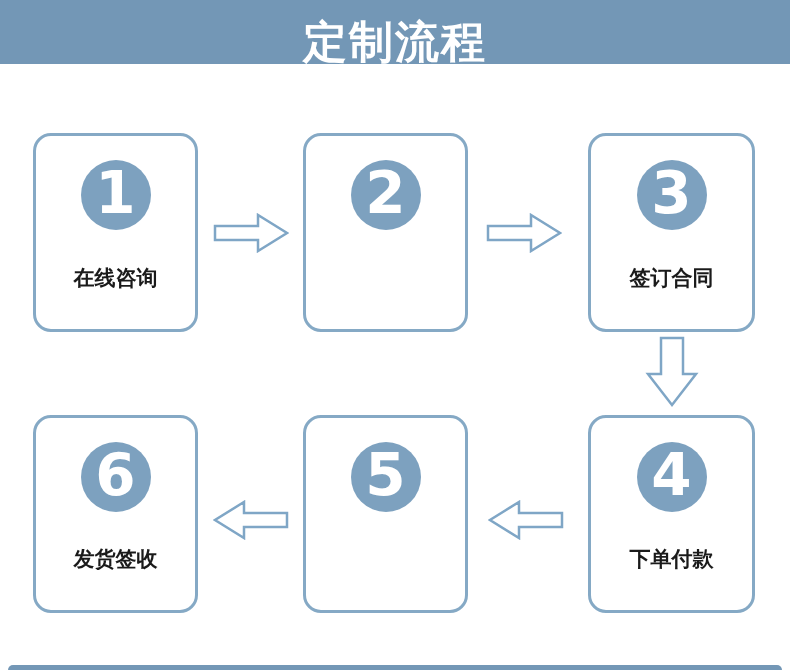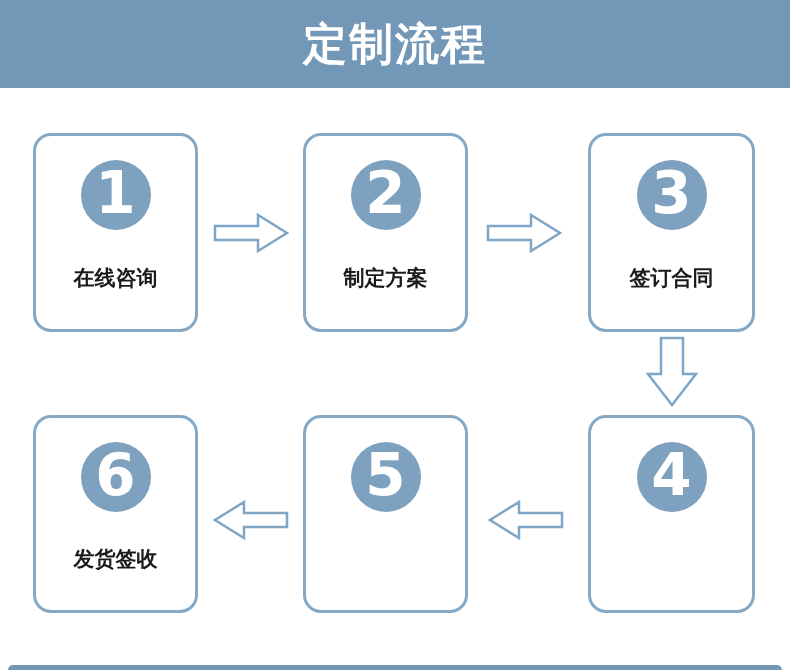--- a/index.html
+++ b/index.html
@@ -9,24 +9,24 @@
     height: 670px;
     background: var(--background, #ffffff);
     overflow: hidden;
     font-family: "DejaVu Sans", sans-serif;
   }
 
   
   .header {
     position: absolute;
     left: 0; top: 0;
-    width: 790px; height: 88px;
+    width: 790px; height: 64px;
     background: var(--header-bg, #7397b6);
     display: flex;
-    align-items: center;
+    align-items: flex-end;
     justify-content: center;
   }
   .header-title {
     color: var(--number-text, #ffffff);
     font-size: 44px;
     font-weight: bold;
     letter-spacing: 2px;
     line-height: 1;
   }
 
@@ -118,39 +118,39 @@
     </div>
     <div class="step-label">
       <span class="label-line">在线咨询</span>
     </div>
   </div>
 
   <div class="step-box pos-2">
     <div class="step-circle">
       <span class="step-number">2</span>
     </div>
-    <div class="step-label">
-      <span class="label-line">制定方案</span>
-
-    </div>
   </div>
 
   <div class="step-box pos-3">
     <div class="step-circle">
       <span class="step-number">3</span>
     </div>
     <div class="step-label">
       <span class="label-line">签订合同</span>
 
     </div>
   </div>
 
   <div class="step-box pos-4">
     <div class="step-circle">
       <span class="step-number">4</span>
+    </div>
+    <div class="step-label">
+      <span class="label-line">下单付款</span>
+
     </div>
   </div>
 
   <div class="step-box pos-5">
     <div class="step-circle">
       <span class="step-number">5</span>
     </div>
   </div>
 
   <div class="step-box pos-6">

